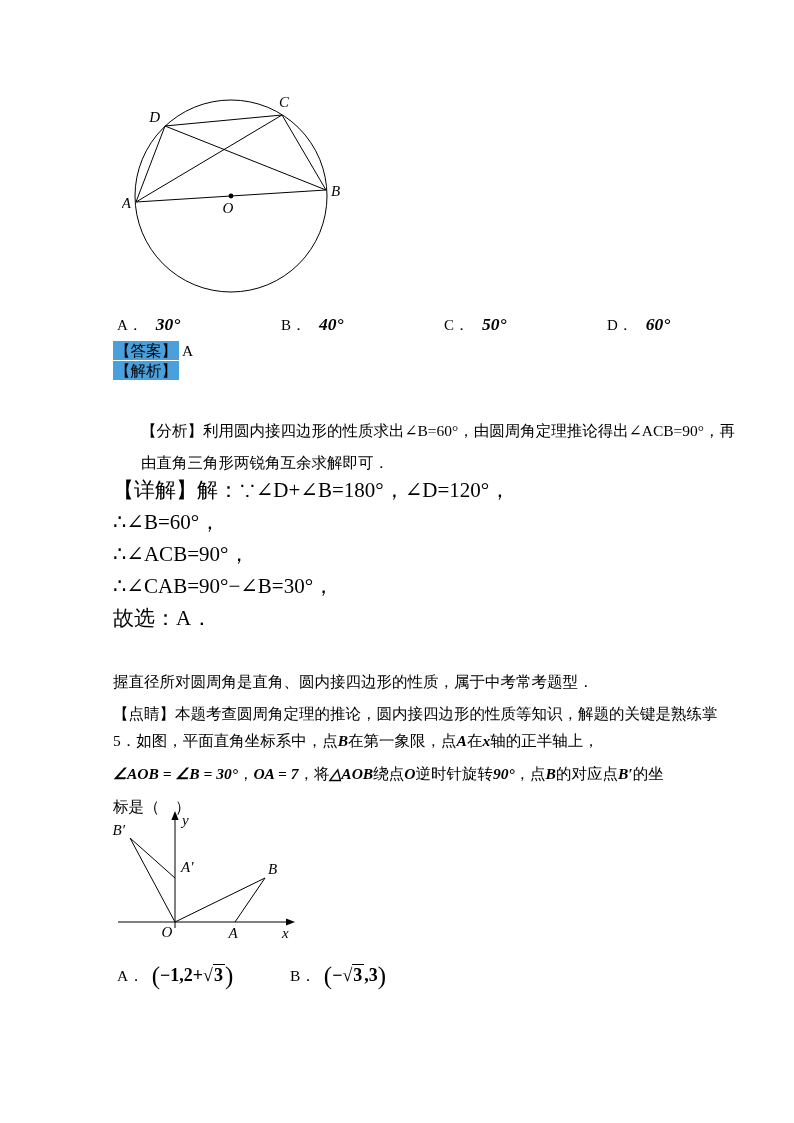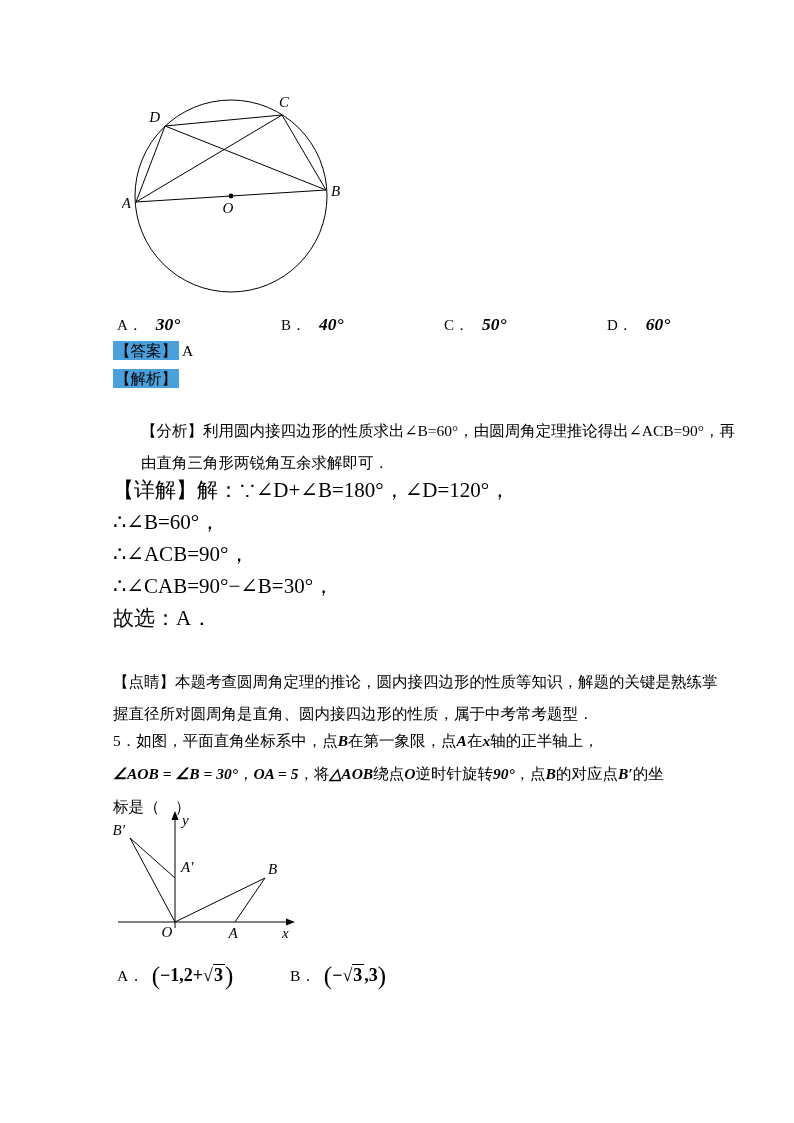--- a/index.html
+++ b/index.html
@@ -60,48 +60,48 @@
     <span>C．</span><span class="deg">50°</span>
   </span>
   <span class="opt" style="left:607px; top:314px;">
     <span>D．</span><span class="deg">60°</span>
   </span>
 
   <div class="abs txt" style="left:113px; top:341px;">
     <span class="hl">【答案】</span><span class="ans">A</span>
   </div>
 
-  <div class="abs txt" style="left:113px; top:369px;">
+  <div class="abs txt" style="left:113px; top:361px;">
     <span class="hl">【解析】</span>
   </div>
 
   <div class="abs" style="left:113px; top:415px;margin-left:28px;">
     <div class="para-line">【分析】利用圆内接四边形的性质求出∠B=60°，由圆周角定理推论得出∠ACB=90°，再</div>
     <div class="para-line">由直角三角形两锐角互余求解即可．</div>
   </div>
 
   <div class="abs" style="left:113px; top:474px;">
     <div class="detail-line">【详解】解：∵∠D+∠B=180°，∠D=120°，</div>
     <div class="detail-line">∴∠B=60°，</div>
     <div class="detail-line">∴∠ACB=90°，</div>
     <div class="detail-line">∴∠CAB=90°−∠B=30°，</div>
     <div class="detail-line">故选：A．</div>
   </div>
 
   <div class="abs" style="left:113px; top:666px;">
+    <div class="para-line">握直径所对圆周角是直角、圆内接四边形的性质，属于中考常考题型．</div>
     <div class="para-line">【点睛】本题考查圆周角定理的推论，圆内接四边形的性质等知识，解题的关键是熟练掌</div>
-    <div class="para-line">握直径所对圆周角是直角、圆内接四边形的性质，属于中考常考题型．</div>
   </div>
 
   <div class="abs" style="left:113px; top:724px;">
     <div class="q5-line">
       <span>5．如图，平面直角坐标系中，点</span><span class="math">B</span><span>在第一象限，点</span><span class="math">A</span><span>在</span><span class="math">x</span><span>轴的正半轴上，</span>
     </div>
     <div class="q5-line">
-      <span class="math">∠AOB = ∠B = 30°</span><span>，</span><span class="math">OA = 5</span><span>，将</span><span class="math">△AOB</span><span>绕点</span><span class="math">O</span><span>逆时针旋转</span><span class="math">90°</span><span>，点</span><span class="math">B</span><span>的对应点</span><span class="math">B′</span><span>的坐</span>
+      <span class="math">∠AOB = ∠B = 30°</span><span>，</span><span class="math">OA = 7</span><span>，将</span><span class="math">△AOB</span><span>绕点</span><span class="math">O</span><span>逆时针旋转</span><span class="math">90°</span><span>，点</span><span class="math">B</span><span>的对应点</span><span class="math">B′</span><span>的坐</span>
     </div>
     <div class="q5-line">标是（　）</div>
   </div>
 
   <svg class="abs" style="left:106px; top:808px;" width="210" height="152" viewBox="0 0 210 152">
     <g class="geo">
       <line x1="12" y1="114" x2="183" y2="114"></line>
       <line x1="69" y1="120" x2="69" y2="8"></line>
     </g>
     <polygon class="arrow" points="189,114 180,110.4 180,117.6"></polygon>

